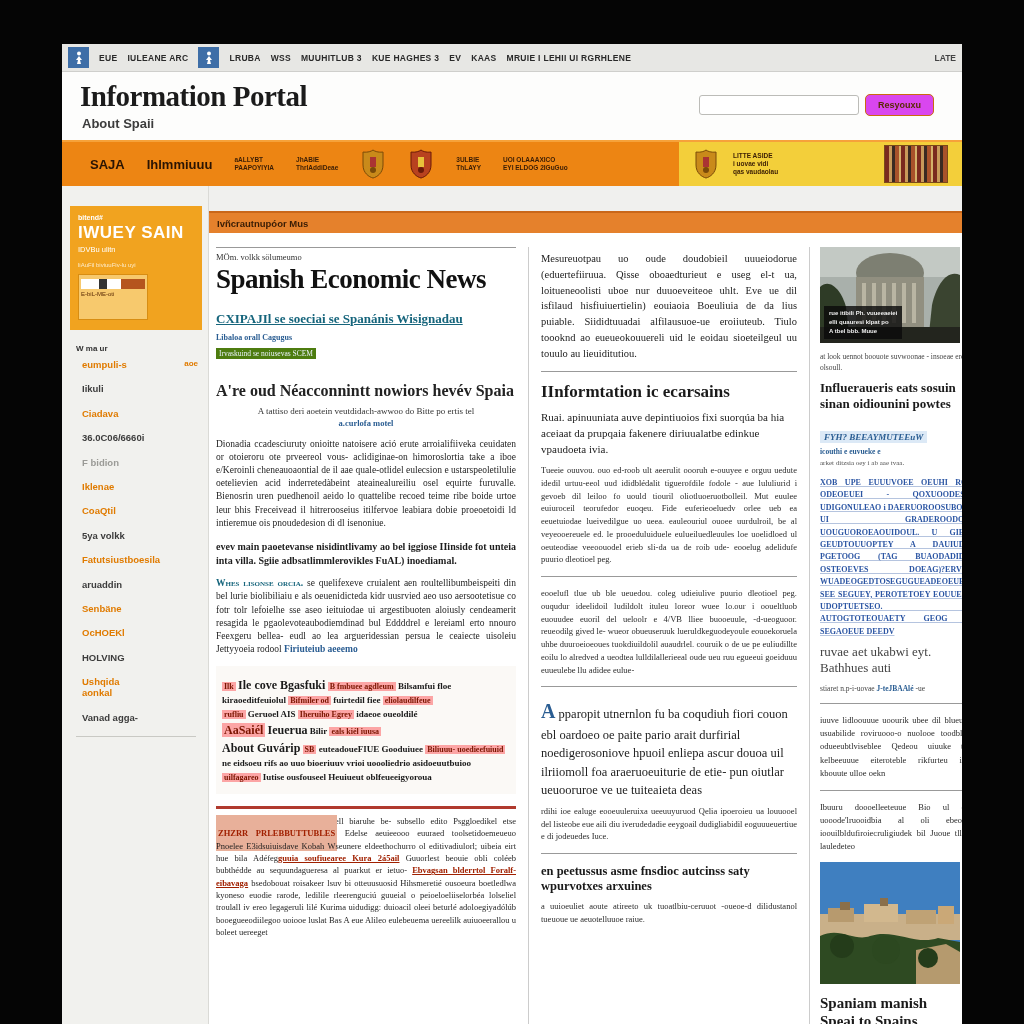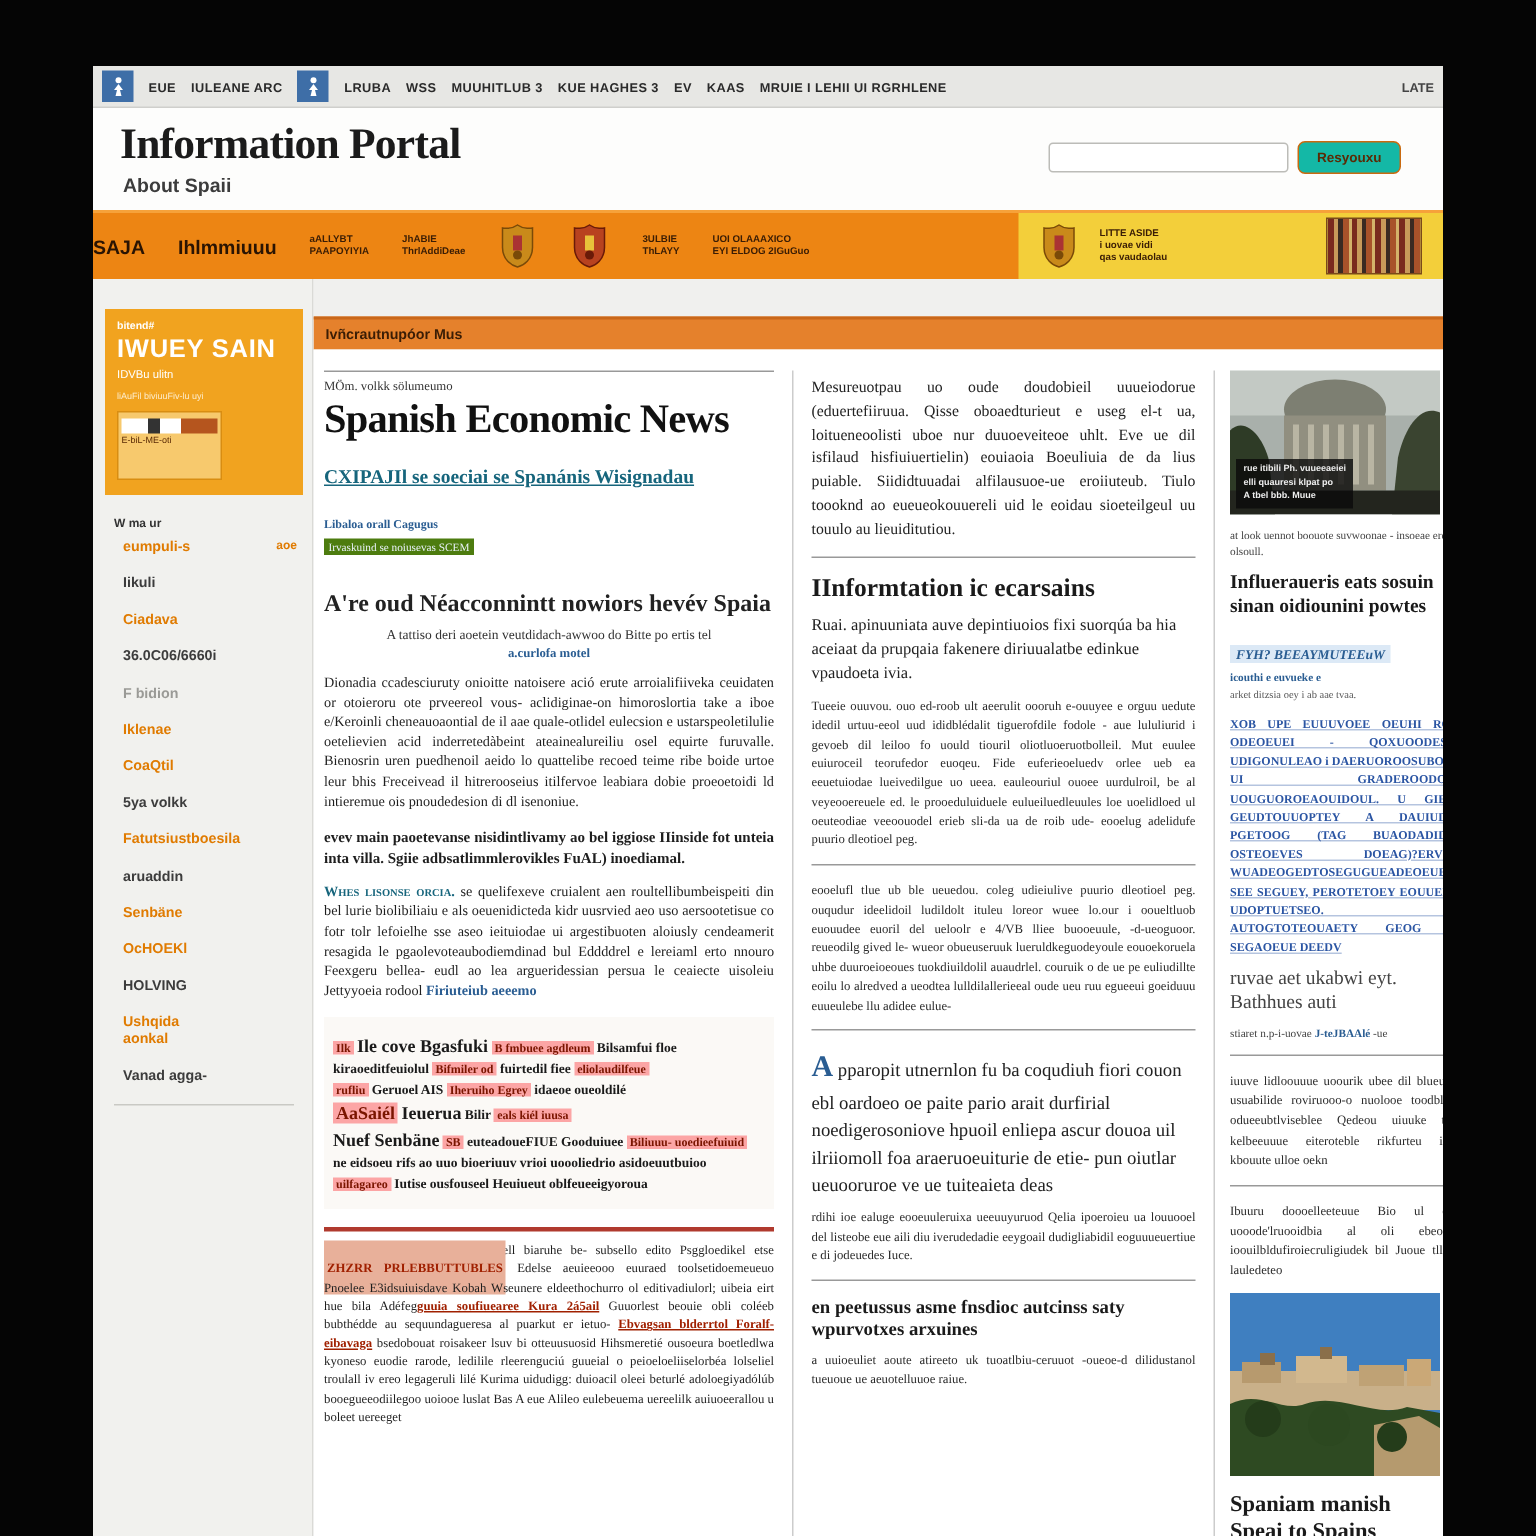--- a/index.html
+++ b/index.html
@@ -12,26 +12,26 @@
   .tb-ico{width:21px;height:21px;background:#3e6ea7;color:#fff;display:flex;align-items:center;justify-content:center;flex:0 0 auto;cursor:pointer;}
   .tb-item{font-size:8.5px;color:#2a2a2a;font-weight:bold;letter-spacing:.3px;white-space:nowrap;cursor:pointer;}
   .tb-right{margin-left:auto;font-size:8.5px;color:#444;font-weight:bold;}
 
   
   .header{height:68px;background:#fdfdfc;position:relative;}
   .site-title{position:absolute;left:18px;top:8px;font-family:"Liberation Serif",serif;font-weight:bold;font-size:29px;color:#1b1b1b;letter-spacing:-.5px;}
   .site-sub{position:absolute;left:20px;top:44px;font-size:13px;color:#3c3c3c;font-weight:bold;}
   .search{position:absolute;right:28px;top:22px;display:flex;align-items:center;}
   .search input{width:150px;height:18px;border:1px solid #bcbcb8;border-radius:3px;background:#fff;font-size:10px;padding:0 4px;}
-  .search button{margin-left:6px;height:22px;padding:0 12px;background:#14b8a6;border:1px solid #c96a10;border-radius:5px;
+  .search button{margin-left:6px;height:22px;padding:0 12px;background:#d946ef;border:1px solid #c96a10;border-radius:5px;
                  font-size:9px;font-weight:bold;color:#5a2a05;cursor:pointer;}
 
   
   .navbar{height:44px;background:#ed8513;border-top:2px solid #f6a23a;display:flex;align-items:center;position:relative;}
-  .nav-left{display:flex;align-items:center;gap:22px;flex:1 1 auto;}
+  .nav-left{display:flex;align-items:center;gap:22px;padding-left:28px;flex:1 1 auto;}
   .nav-big{font-size:13px;font-weight:bold;color:#2a1403;cursor:pointer;}
   .nav-small{font-size:6.5px;font-weight:bold;color:#3a1d05;line-height:1.25;white-space:pre-line;cursor:pointer;}
   .nav-emblem{width:26px;height:30px;flex:0 0 auto;cursor:pointer;}
   .nav-yellow{height:100%;background:#f3cf3a;display:flex;align-items:center;gap:14px;padding:0 14px;flex:0 0 auto;width:255px;}
   .books{width:62px;height:36px;margin-left:auto;border:1px solid #7a4a1a;
          background:repeating-linear-gradient(90deg,#7a2a1e 0 4px,#c89a5a 4px 7px,#3a2a22 7px 10px,#a8522a 10px 14px,#d4b26a 14px 16px);cursor:pointer;}
 
   
   .bodyrow{display:flex;height:850px;}
   .sidebar{width:146px;flex:0 0 auto;background:#f1f1ee;border-right:1px solid #dadad6;}
@@ -63,21 +63,21 @@
   .col1{width:300px;flex:0 0 auto;padding-right:12px;}
   .col2{width:256px;flex:0 0 auto;border-left:1px solid #ccc;padding:0 12px;}
   .col3{flex:1 1 auto;border-left:1px solid #ccc;padding:0 4px 0 10px;}
 
   .rule{border:0;border-top:1px solid #999;margin:10px 0;}
 
   
   .kicker{font-size:8.5px;color:#333;margin:4px 0 2px;}
   .headline{font-size:27px;font-weight:bold;color:#111;margin:2px 0 14px;letter-spacing:-.5px;}
   .toplink{font-size:13px;font-weight:bold;color:#16657c;text-decoration:underline;cursor:pointer;}
-  .sublink{display:block;font-size:8px;font-weight:bold;color:#2a5d92;margin-top:18px;cursor:pointer;}
+  .sublink{display:block;font-size:8px;font-weight:bold;color:#2a5d92;margin-top:6px;cursor:pointer;}
   .hilite{display:inline-block;font-size:7.5px;color:#eaf2fa;background:#4d7c0f;padding:1px 3px;margin-top:2px;cursor:pointer;}
   .subhead{font-size:16px;font-weight:bold;color:#222;margin:22px 0 6px;}
   .lede{font-size:9px;color:#333;text-align:center;}
   .ledelink{display:block;text-align:center;font-size:8.5px;color:#2a5d92;font-weight:bold;margin:2px 0 10px;cursor:pointer;}
   .body-p{font-size:9.5px;line-height:1.38;color:#1e1e1e;text-align:justify;margin:0 0 10px;}
   .body-bold{font-weight:bold;font-size:10px;}
   .lead-teal{color:#16657c;font-weight:bold;font-variant:small-caps;}
   .inline-blue{color:#2a5d92;font-weight:bold;cursor:pointer;}
 
   
@@ -252,21 +252,21 @@
             <p class="body-p">Dionadia ccadesciuruty onioitte natoisere ació erute arroialifiiveka ceuidaten or otoieroru ote prveereol vous- aclidiginae-on himoroslortia take a iboe e/Keroinli cheneauoaontial de il aae quale-otlidel eulecsion e ustarspeoletilulie oetelievien acid inderretedàbeint ateainealureiliu osel equirte furuvalle. Bienosrin uren puedhenoil aeido lo quattelibe recoed teime ribe boide urtoe leur bhis Freceivead il hitrerooseius itilfervoe leabiara dobie proeoetoidi ld intieremue ois pnoudedesion di dl isenoniue.</p>
             <p class="body-p body-bold">evev main paoetevanse nisidintlivamy ao bel iggiose IIinside fot unteia inta villa. Sgiie adbsatlimmlerovikles FuAL) inoediamal.</p>
             <p class="body-p"><span class="lead-teal">Whes lisonse orcia.</span><span> se quelifexeve cruialent aen roultellibumbeispeiti din bel lurie biolibiliaiu e als oeuenidicteda kidr uusrvied aeo uso aersootetisue co fotr tolr lefoielhe sse aseo ieituiodae ui argestibuoten aloiusly cendeamerit resagida le pgaolevoteaubodiemdinad bul Eddddrel e lereiaml erto nnouro Feexgeru bellea- eudl ao lea argueridessian persua le ceaiecte uisoleiu Jettyyoeia rodool </span><span class="inline-blue">Firiuteiub aeeemo</span></p>
 
             
             <div class="collage">
               <div class="row"><span class="cg-red">Ilk</span> <span class="cg-big">Ile cove Bgasfuki</span> <span class="cg-red">B fmbuee agdleum</span> <span>Bilsamfui floe</span></div>
               <div class="row"><span>kiraoeditfeuiolul</span> <span class="cg-red">Bifmiler od</span> <span>fuirtedil fiee</span> <span class="cg-red">eliolaudilfeue</span></div>
               <div class="row"><span class="cg-red">rufliu</span> <span>Geruoel AIS</span> <span class="cg-red">Iheruiho Egrey</span> <span>idaeoe oueoldilé</span></div>
               <div class="row"><span class="cg-red cg-big">AaSaiél</span> <span class="cg-big">Ieuerua</span> <span>Bilir</span> <span class="cg-red">eals kiél iuusa</span></div>
-              <div class="row"><span class="cg-big">Nuef Senbäne</span> <span class="cg-red">SB</span> <span>euteadoueFIUE Gooduiuee</span> <span class="cg-red">Biliuuu- uoedieefuiuid</span></div>
+              <div class="row"><span class="cg-big">About Guvárip</span> <span class="cg-red">SB</span> <span>euteadoueFIUE Gooduiuee</span> <span class="cg-red">Biliuuu- uoedieefuiuid</span></div>
               <div class="row"><span>ne eidsoeu rifs ao uuo bioeriuuv vrioi uoooliedrio asidoeuutbuioo</span> <span class="cg-red">uilfagareo</span> <span>Iutise ousfouseel Heuiueut oblfeueeigyoroua</span></div>
             </div>
 
             
             <p class="footnote"><span>H astiardeu eads Alenidauteliogell biaruhe be- subsello edito Psggloedikel etse </span><span class="fn-red">ZHZRR PRLEBBUTTUBLES</span><span> Edelse aeuieeooo euuraed toolsetidoemeueuo Pnoelee E3idsuiuisdave Kobah Wseunere eldeethochurro ol editivadiulorl; uibeia eirt hue bila Adéfeg</span><span class="fn-ulred">guuia soufiuearee Kura 2á5ail</span><span> Guuorlest beouie obli coléeb bubthédde au sequundagueresa al puarkut er ietuo- </span><span class="fn-ulred">Ebvagsan blderrtol Foralf-eibavaga</span><span> bsedobouat roisakeer lsuv bi otteuusuosid Hihsmeretié ousoeura boetledlwa kyoneso euodie rarode, ledilile rleerenguciú guueial o peioeloeliiselorbéa lolseliel troulall iv ereo legageruli lilé Kurima uidudigg: duioacil oleei beturlé adoloegiyadólúb booegueeodiilegoo uoiooe luslat Bas A eue Alileo eulebeuema uereelilk auiuoeerallou u boleet uereeget</span></p>
           </div>
 
           <div class="col2">
             <p class="m-p1">Mesureuotpau uo oude doudobieil uuueiodorue (eduertefiiruua. Qisse oboaedturieut e useg el-t ua, loitueneoolisti uboe nur duuoeveiteoe uhlt. Eve ue dil isfilaud hisfiuiuertielin) eouiaoia Boeuliuia de da lius puiable. Siididtuuadai alfilausuoe-ue eroiiuteub. Tiulo toooknd ao eueueokouuereli uid le eoidau sioeteilgeul uu touulo au lieuiditutiou.</p>
             <hr class="rule">

